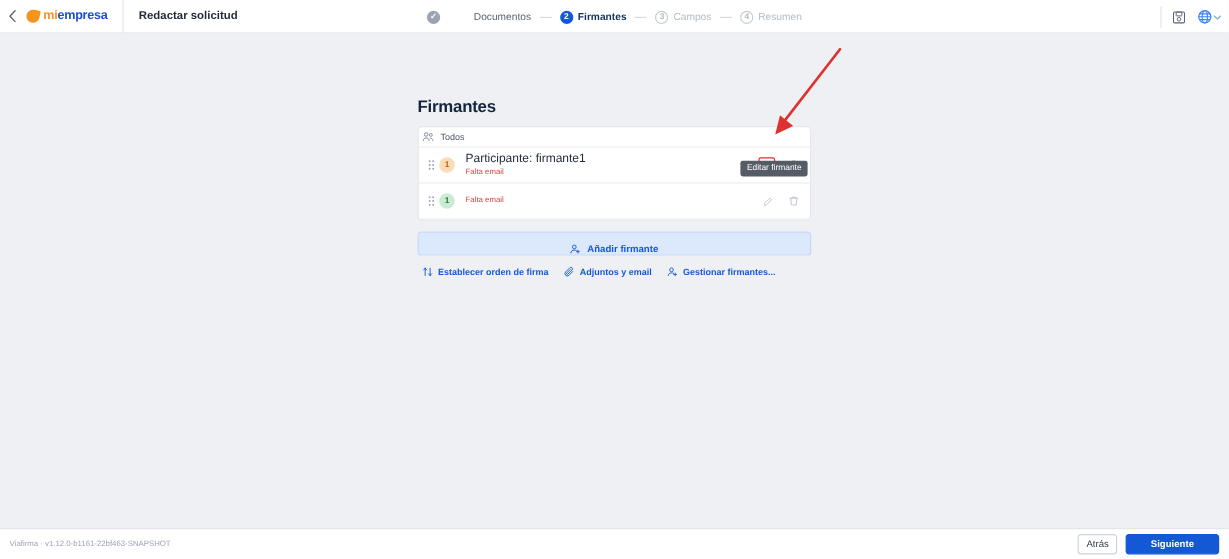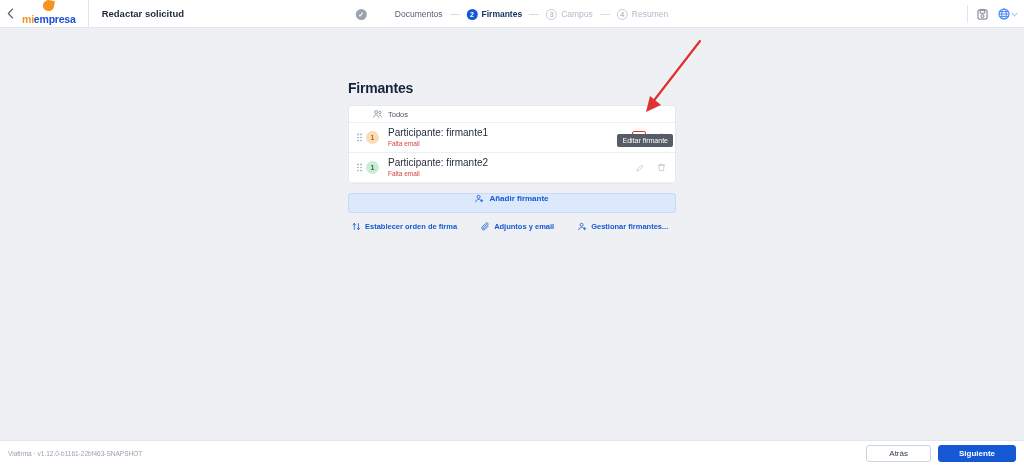--- a/index.html
+++ b/index.html
@@ -21,21 +21,20 @@
   }
   .back-chevron {
     width: 20px; height: 28px;
     display: flex; align-items: center; justify-content: center;
     color: #5b6270; cursor: pointer;
   }
   .brand {
     display: flex; align-items: center; gap: 3px;
     padding: 0 12px 0 2px; height: 28px;
     border-right: 1px solid #e2e5ea;
-    flex-direction: column;
   }
   .brand-mark {
     width: 11px; height: 11px;
     background: #f7941e;
     border-radius: 60% 10% 55% 55%;
     transform: rotate(12deg);
     flex: 0 0 11px;
   }
   .brand-text { font-size: 10.5px; font-weight: 700; letter-spacing: -.2px; line-height: 1; }
   .brand-text .mi { color: #f7941e; }
@@ -85,21 +84,21 @@
   .panel-title {
     font-size: 14px; font-weight: 700; color: #15233d;
     margin-bottom: 9px; letter-spacing: -.2px;
   }
   .card {
     background: #fff; border: 1px solid #e4e7ec; border-radius: 4px;
     overflow: visible; position: relative;
   }
   .card-head {
     height: 17px; display: flex; align-items: center; gap: 5px;
-    padding: 0 24px; border-bottom: 1px solid #eceef2;
+    padding: 0 3px; border-bottom: 1px solid #eceef2;
   }
   .card-head-label { font-size: 7.5px; color: #4b5565; }
 
   .signer-row {
     height: 30px; display: flex; align-items: center;
     padding: 0 8px 0 6px; border-bottom: 1px solid #eceef2;
     position: relative;
   }
   .signer-row:last-child { border-bottom: none; }
   .drag-handle {
@@ -130,25 +129,25 @@
   .tooltip {
     position: absolute; right: 2px; top: 28px;
     background: #555c66; color: #fff;
     font-size: 7px; padding: 3px 5px; border-radius: 2px;
     white-space: nowrap; z-index: 20; line-height: 1;
   }
 
   .add-btn {
     margin-top: 9px; height: 20px; width: 100%;
     background: #dce8fb; border: 1px solid #c6d9f7; border-radius: 3px;
-    display: flex; align-items: flex-start; justify-content: center; gap: 5px;
+    display: flex; align-items: flex-end; justify-content: center; gap: 5px;
     color: #1558d6; font-size: 8px; font-weight: 700; cursor: pointer;
   }
   .link-row {
-    margin-top: 9px; display: flex; align-items: center; gap: 24px;
+    margin-top: 9px; display: flex; align-items: center; gap: 13px;
     padding-left: 4px;
   }
   .link {
     display: flex; align-items: center; gap: 4px;
     color: #1558d6; font-size: 7.5px; font-weight: 700; cursor: pointer;
   }
 
   
   .arrow-svg { position: absolute; left: 0; top: 0; pointer-events: none; z-index: 30; }
 
@@ -157,21 +156,21 @@
     height: 26px; flex: 0 0 26px;
     background: #fff; border-top: 1px solid #e2e5ea;
     display: flex; align-items: center; justify-content: space-between;
     padding: 0 8px;
   }
   .footer-version { font-size: 6.5px; color: #9aa3b2; }
   .footer-btns { display: flex; align-items: center; gap: 7px; }
   .btn-secondary {
     font-size: 8px; color: #32404f; background: #fff;
     border: 1px solid #cfd4dc; border-radius: 3px;
-    padding: 3px 22px; cursor: pointer; font-family: inherit;
+    padding: 3px 6px; cursor: pointer; font-family: inherit;
   }
   .btn-primary {
     font-size: 8px; color: #fff; background: #1558d6;
     border: 1px solid #1558d6; border-radius: 3px;
     padding: 3px 20px; cursor: pointer; font-weight: 700; font-family: inherit;
   }
 </style>
 </head>
 <body>
 
@@ -291,21 +290,20 @@
               <circle cx="1.2" cy="1.3" r="1"></circle>
                 <circle cx="4.8" cy="1.3" r="1"></circle>
               <circle cx="1.2" cy="5" r="1"></circle>
                 <circle cx="4.8" cy="5" r="1"></circle>
               <circle cx="1.2" cy="8.7" r="1"></circle>
                 <circle cx="4.8" cy="8.7" r="1"></circle>
             </svg>
           </span>
           <span class="badge green">1</span>
           <div class="signer-info">
-            <div class="signer-name">Participante: firmante2</div>
             <div class="signer-error">Falta email</div>
           </div>
           <div class="row-actions">
             <span class="act">
               <svg width="8" height="8" viewBox="0 0 14 14" fill="none">
                 <path d="M9.8 1.7l2.5 2.5-7.6 7.6-3.2.7.7-3.2 7.6-7.6z" stroke="#b7bdc7" stroke-width="1.2" stroke-linejoin="round"></path>
               </svg>
             </span>
             <span class="act">
               <svg width="9" height="9" viewBox="0 0 14 14" fill="none">

